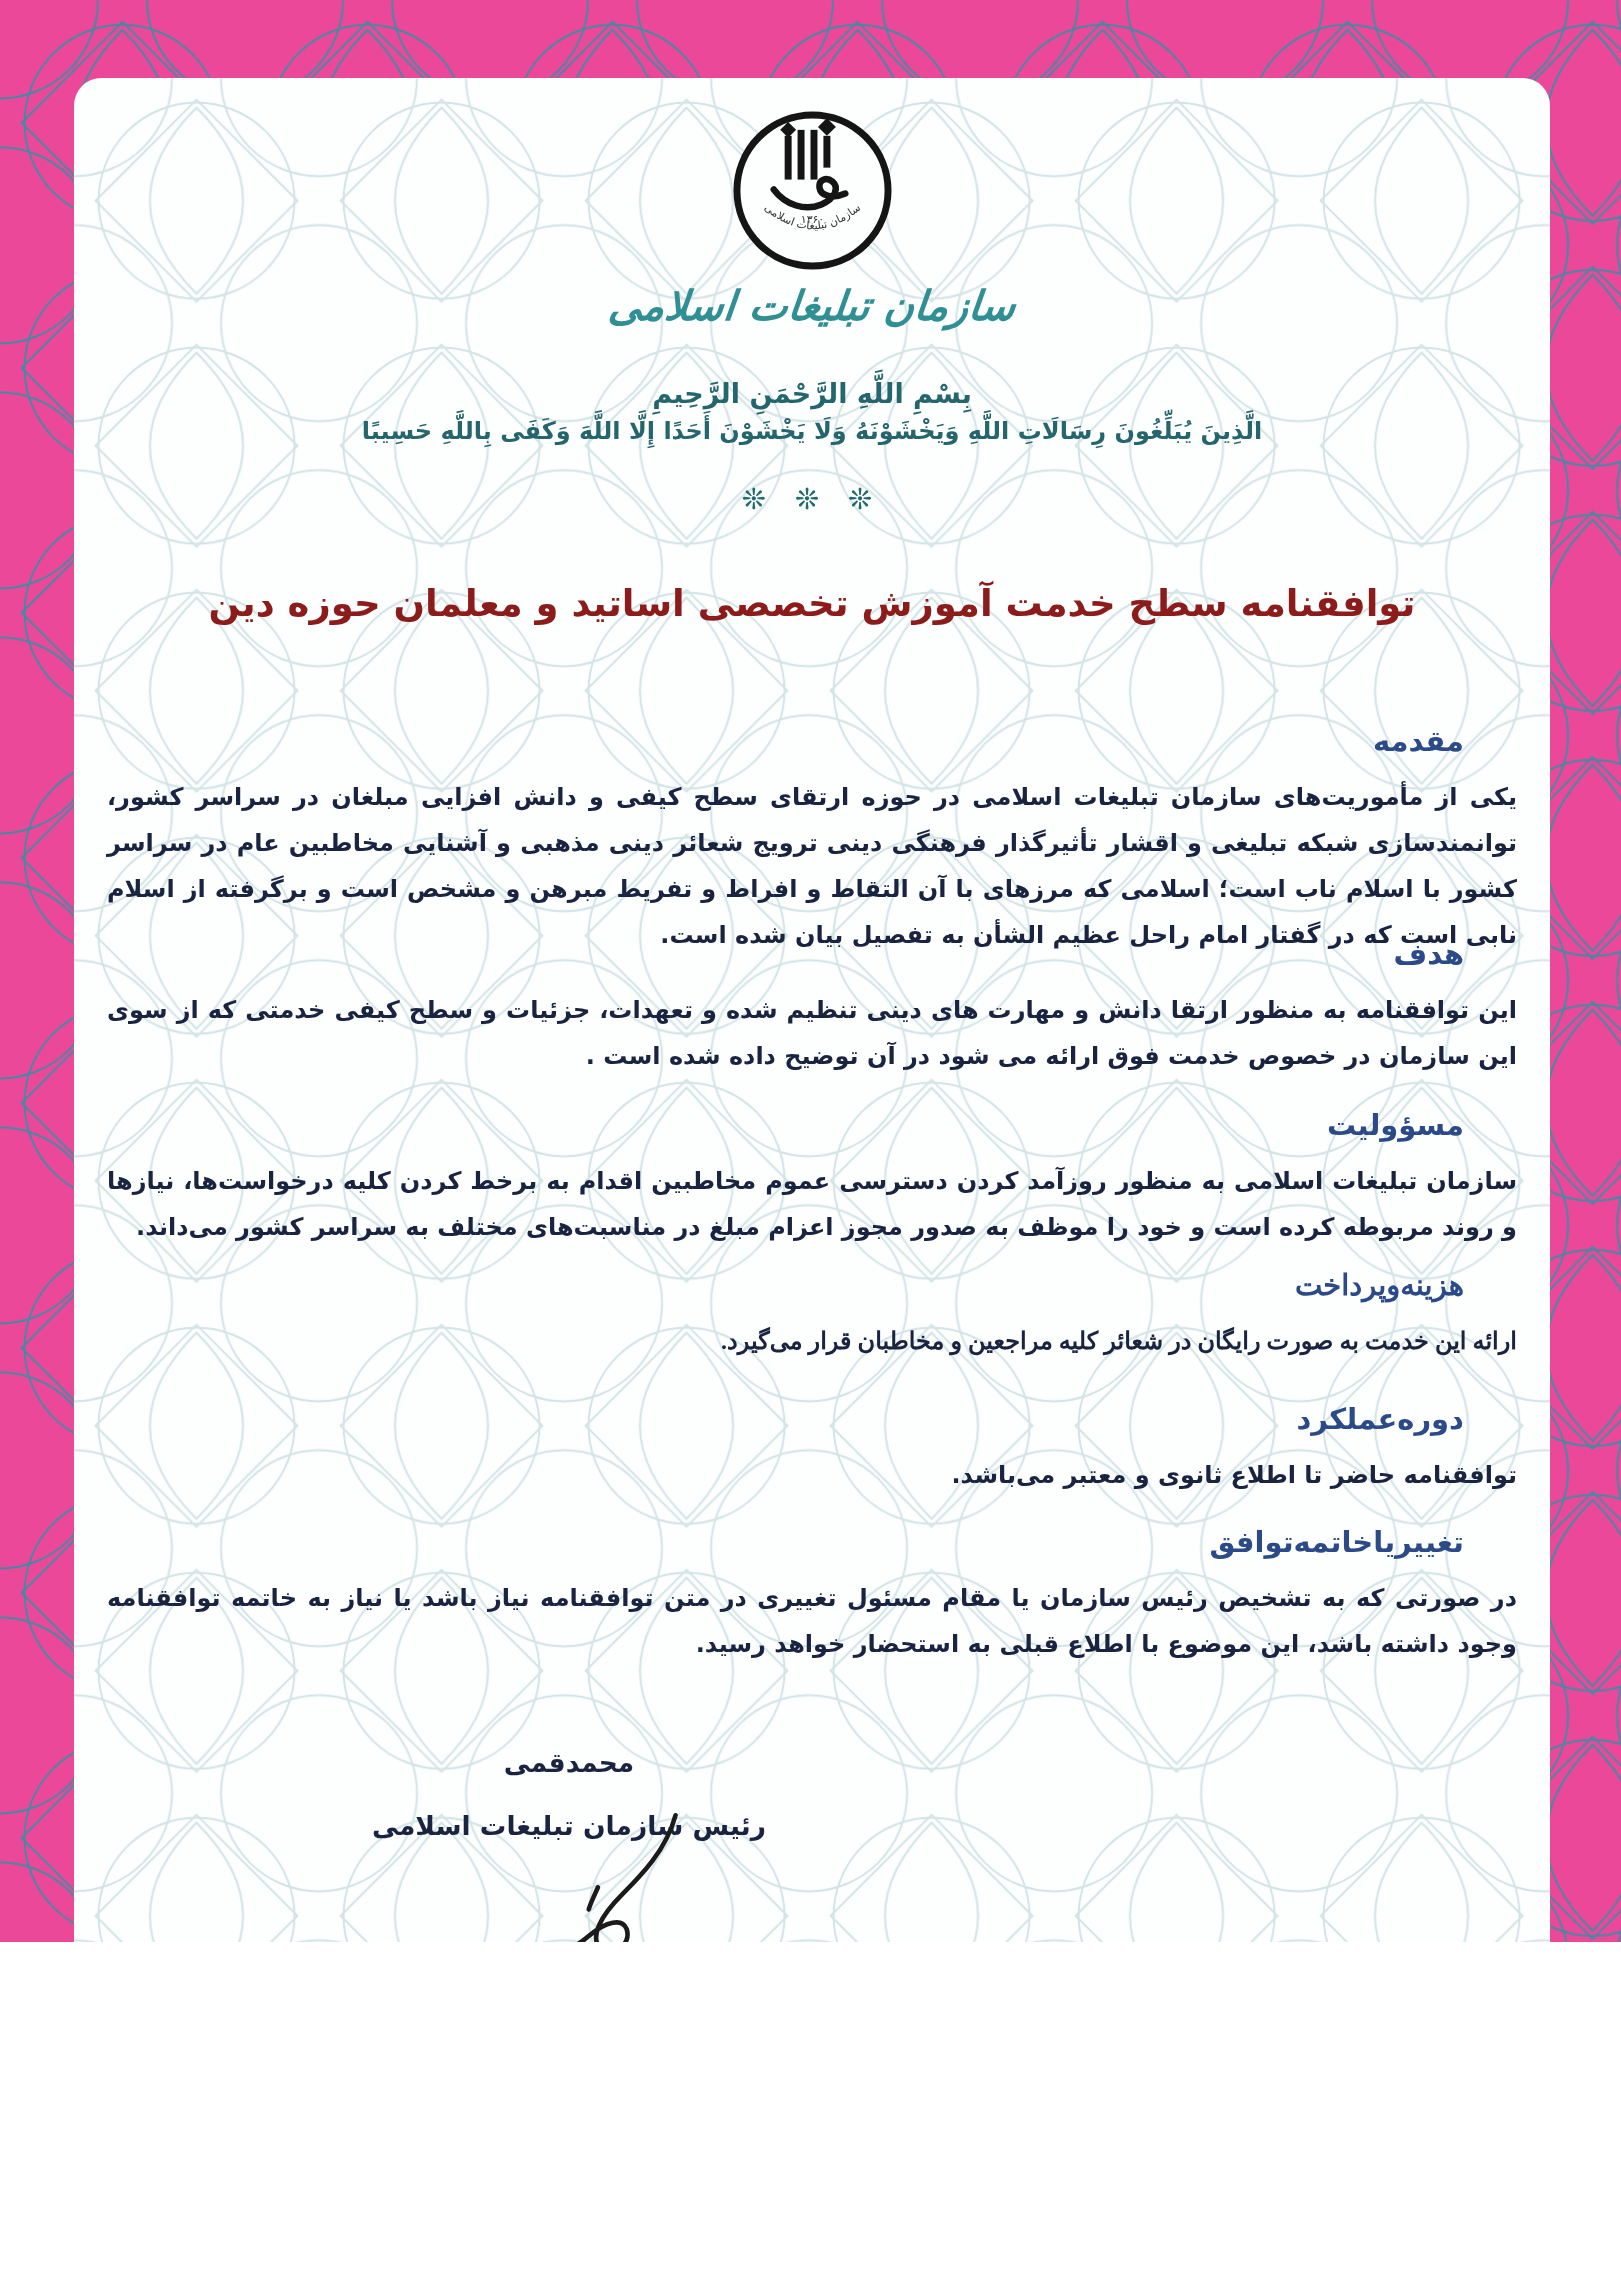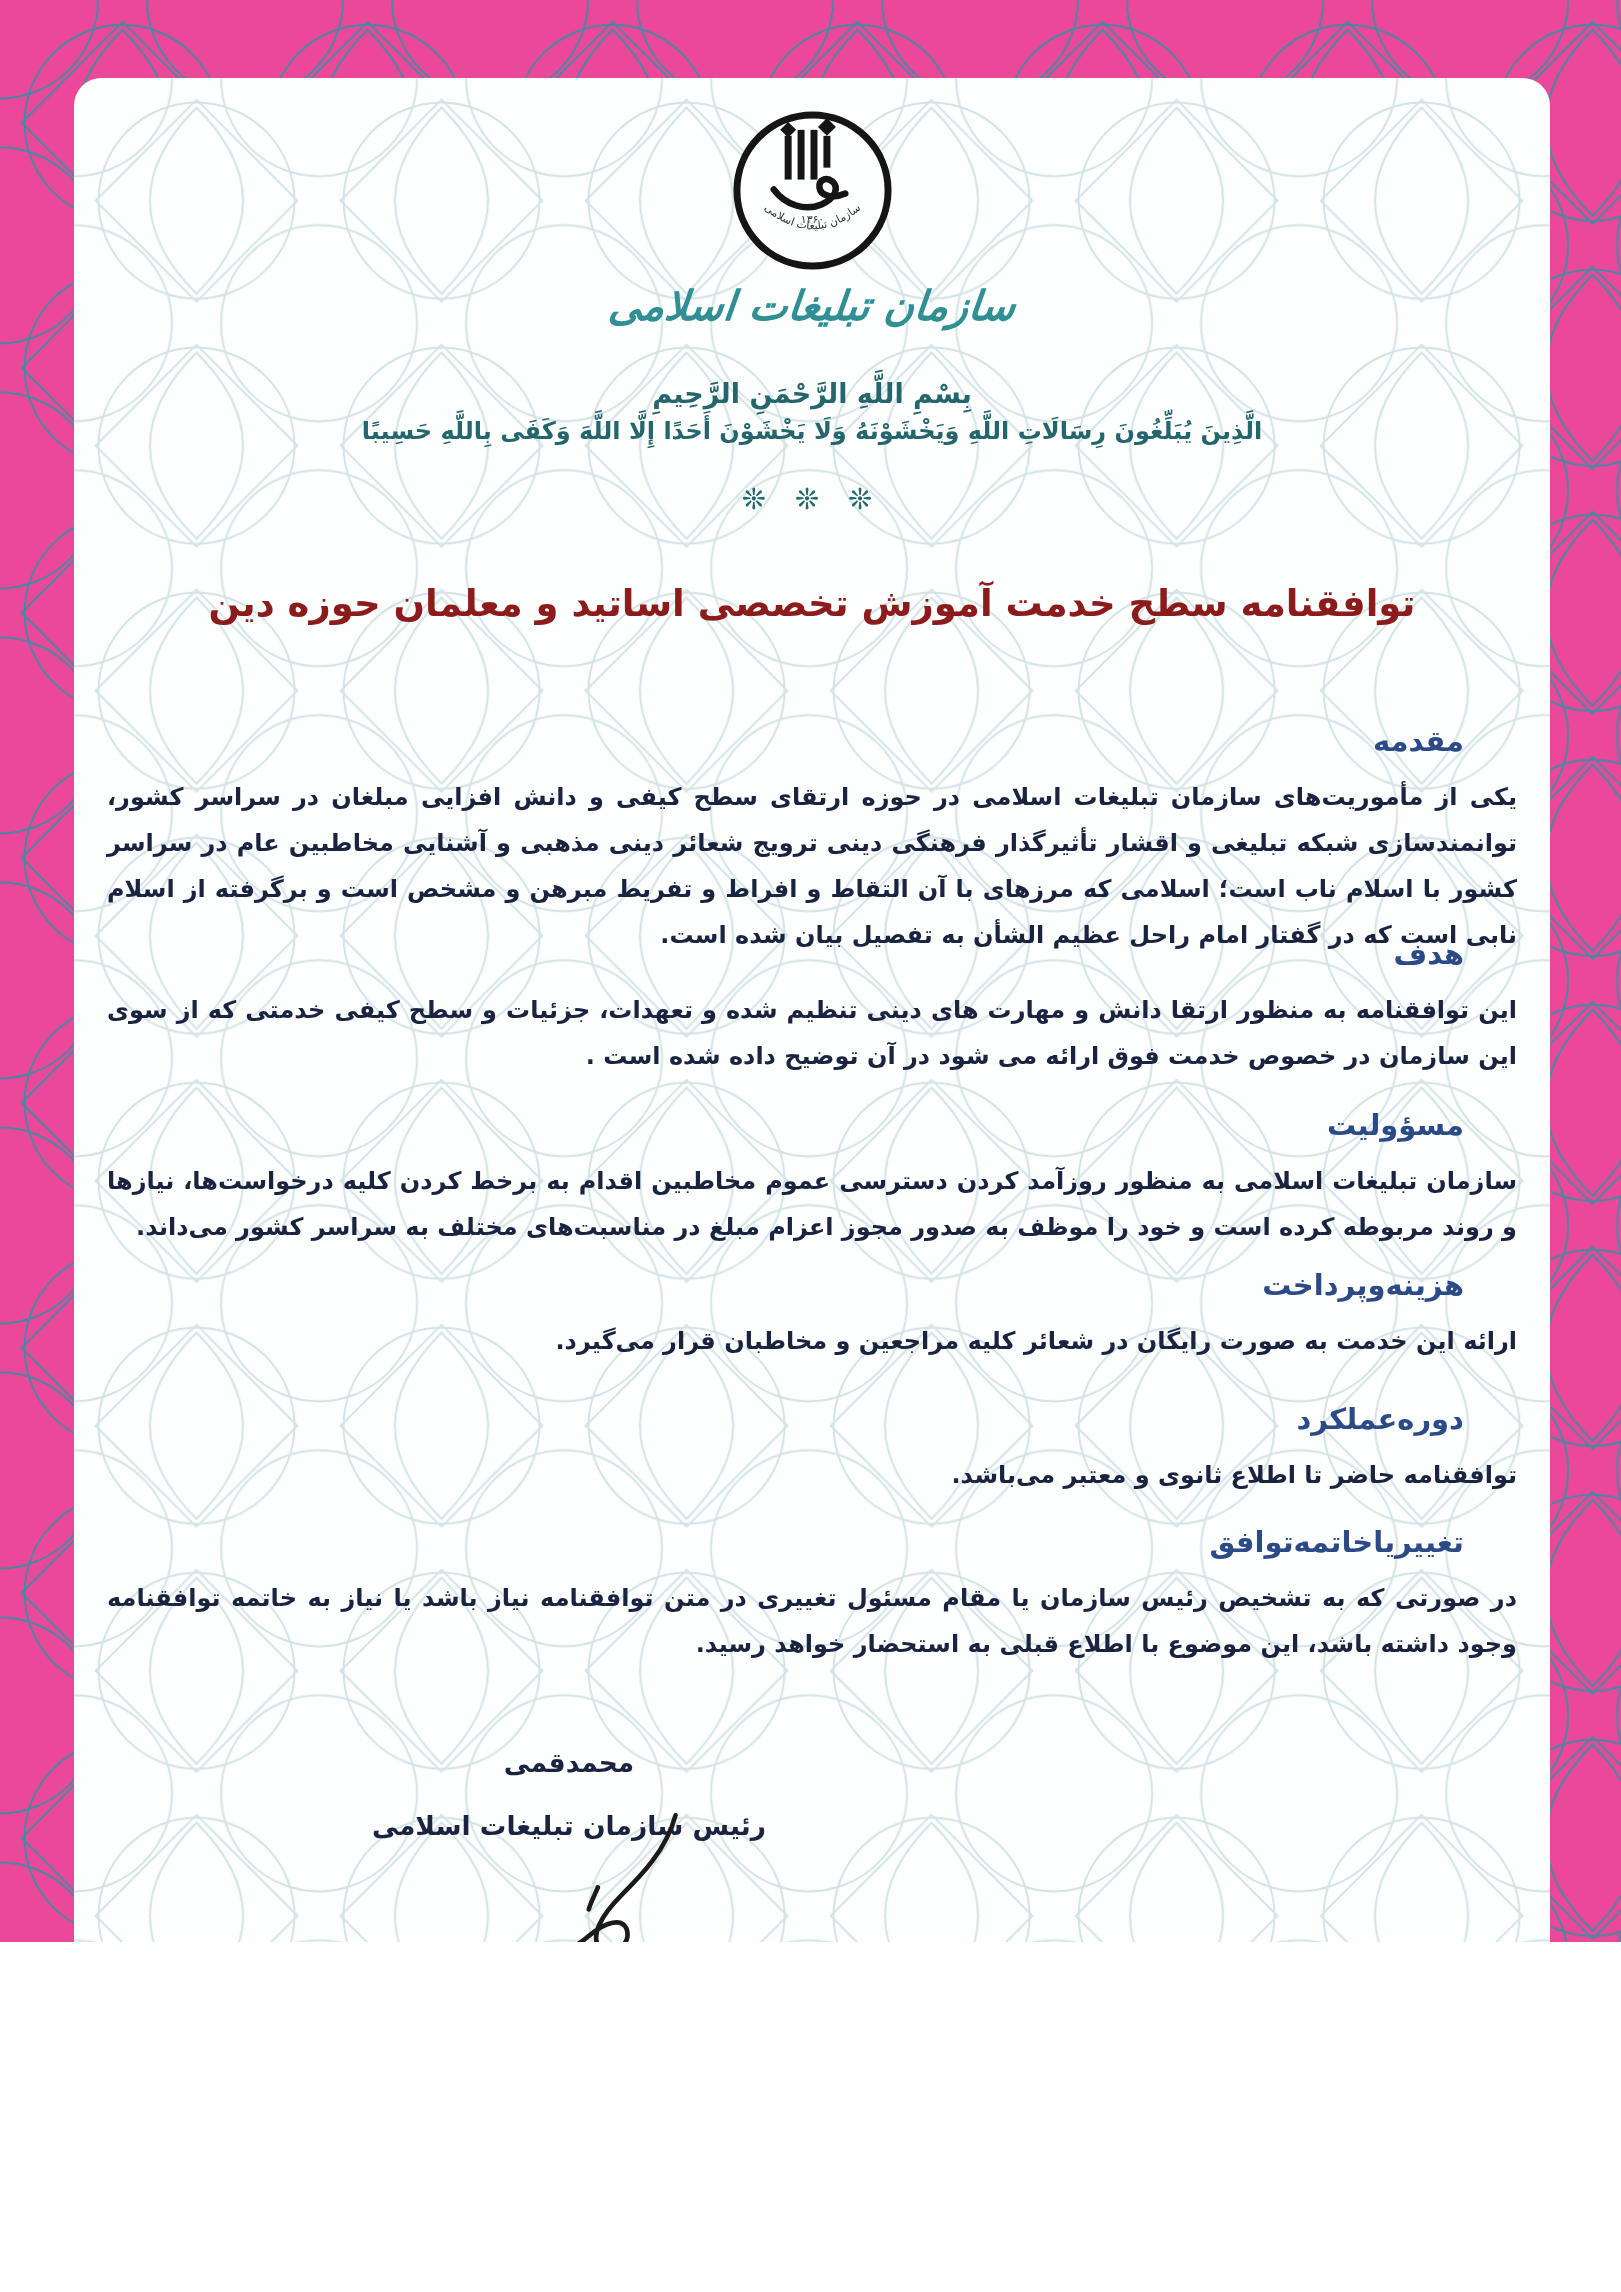--- a/index.html
+++ b/index.html
@@ -26,21 +26,21 @@
     font-size:24px;font-weight:bold;color:#25666D;}
   .stars{position:absolute;top:404px;left:0;right:0;text-align:center;
     font-size:29px;color:#1F6B6E;letter-spacing:9.8px;}
   .title{position:absolute;top:504px;left:0;right:0;margin:0;text-align:center;
     font-size:37px;font-weight:bold;color:#8C1B1B;}
   
   .sec{position:absolute;left:33px;right:33px;}
   .sec h2{margin:0 53px 13.7px 0;font-size:29px;line-height:37px;font-weight:bold;color:#2C4A87;}
   .sec p{margin:0;font-size:24px;font-weight:bold;line-height:46px;text-align:justify;color:#1A2440;}
   .sec-0{top:645px;} .sec-1{top:858px;} .sec-2{top:1029px;}
-  .sec-3{top:1189px;} .sec-4{top:1323px;} .sec-5{top:1446px;}
+  .sec-3{top:1189px;font-family:Liberation Serif, serif;} .sec-4{top:1323px;} .sec-5{top:1446px;}
   
   .signature{position:absolute;top:1668px;left:240px;width:510px;text-align:center;}
   .sig-name{font-size:26.5px;line-height:33px;font-weight:bold;}
   .sig-role{margin-top:30px;font-size:26.5px;line-height:33px;font-weight:bold;}
   .sig-mark{position:absolute;top:57px;left:223px;}
   
   .footer{position:absolute;top:2080px;left:0;right:0;text-align:right;
     font-size:33px;line-height:39px;font-weight:bold;color:#10A9B1;font-style:italic;}
 </style>
 </head>

